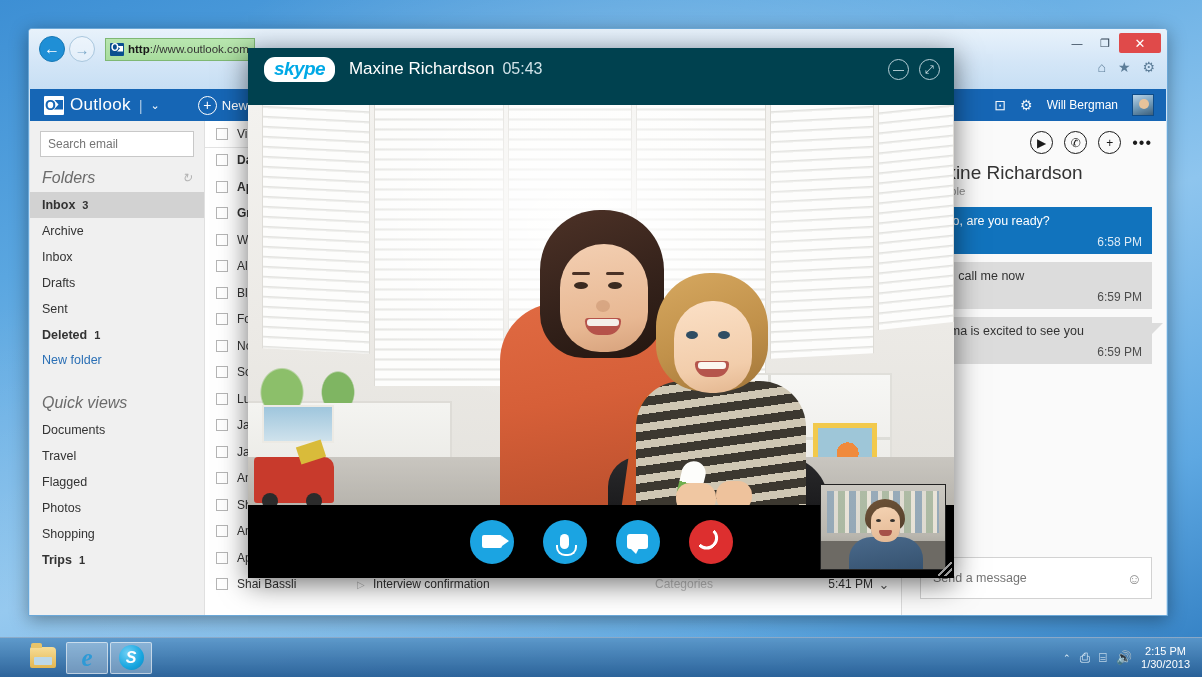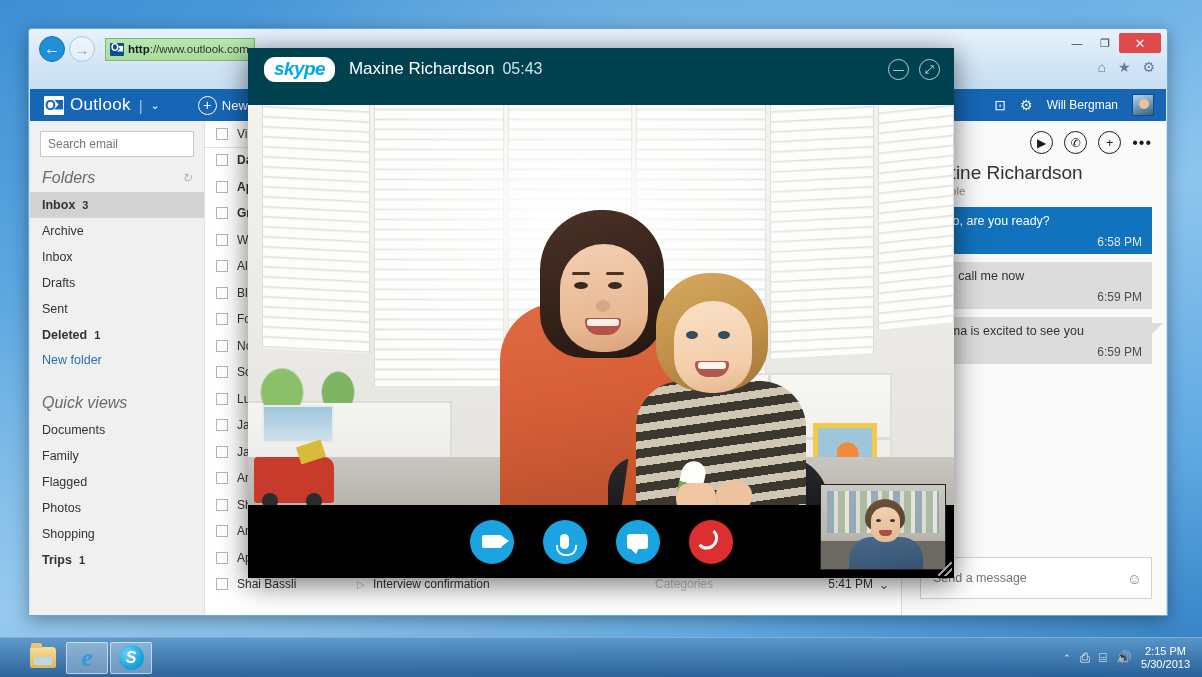--- a/index.html
+++ b/index.html
@@ -804,21 +804,21 @@
         <div class="side-gap"></div>
 
         <div class="side-title">
           <span>Quick views</span>
         </div>
 
         <div class="side-item">
           <span>Documents</span>
         </div>
         <div class="side-item">
-          <span>Family</span>
+          <span>Travel</span>
         </div>
         <div class="side-item">
           <span>Flagged</span>
         </div>
         <div class="side-item">
           <span>Photos</span>
         </div>
         <div class="side-item">
           <span>Shopping</span>
         </div>
@@ -1052,16 +1052,16 @@
     </div>
   </div>
 
   <div class="tray">
     <span class="tray-arrow">⌃</span>
     <span class="tray-ic">⎙</span>
     <span class="tray-ic">⌸</span>
     <span class="tray-ic">🔊</span>
     <span class="tray-clock">
       <span style="display:block">2:15 PM</span>
-      <span style="display:block">5/30/2013</span>
+      <span style="display:block">1/30/2013</span>
     </span>
   </div>
 </div>
 
 </body></html>

